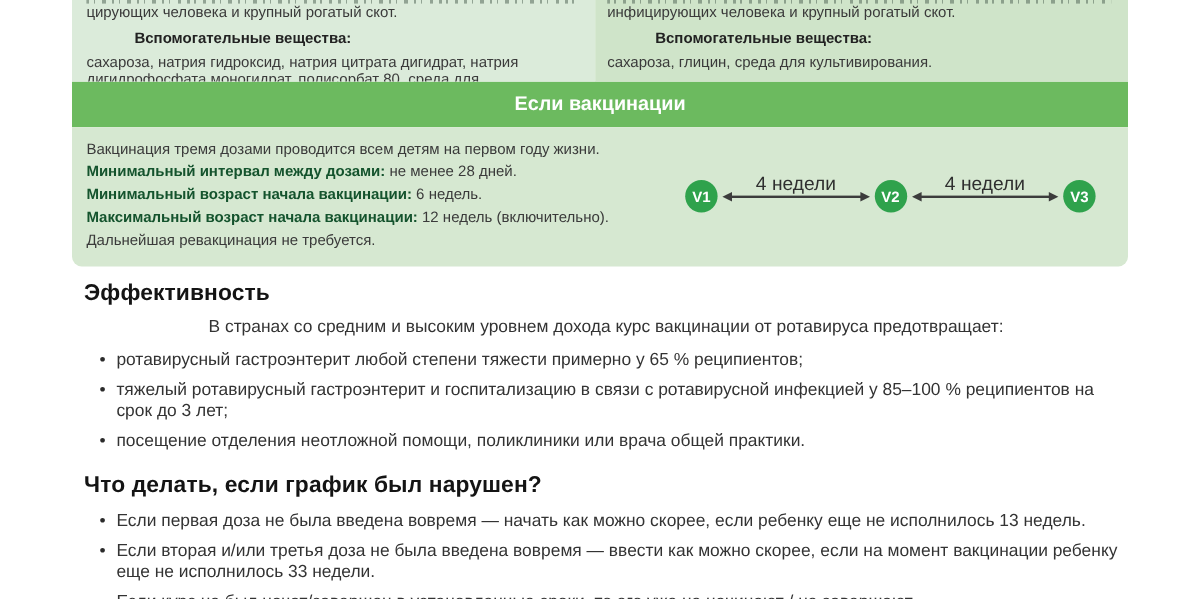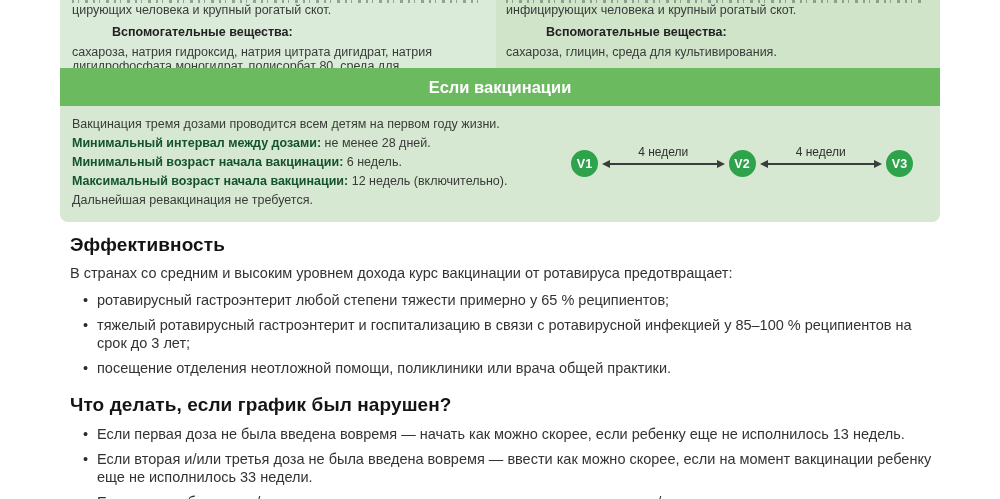--- a/index.html
+++ b/index.html
@@ -31,26 +31,26 @@
   .dose { width:27px; height:27px; border-radius:50%; background:#2fa24c; color:#fff;
           font-weight:bold; font-size:12.5px; display:flex; align-items:center; justify-content:center;
           flex:none; }
   .arrow { position:relative; flex:1; height:27px; margin:0 4px; }
   .arrow .line { position:absolute; left:7px; right:7px; top:13px; height:1.6px; background:#3c3c3c; }
   .arrow .head-l,.arrow .head-r { position:absolute; top:10px; width:0; height:0;
           border-top:4px solid transparent; border-bottom:4px solid transparent; }
   .arrow .head-l { left:0; border-right:8px solid #3c3c3c; }
   .arrow .head-r { right:0; border-left:8px solid #3c3c3c; }
   .arrow .lbl { position:absolute; top:-5px; left:0; right:0; text-align:center;
-                font-size:12px; color:#2f2f2f; }
+                font-size:16px; color:#2f2f2f; }
 
   
   .sections { padding:11px 0 0 10px; }
   h2 { font-size:19px; line-height:24px; color:#141414; letter-spacing:.1px; }
-  .intro { margin-top:6px; font-size:14.5px; line-height:20px; }
+  .intro { margin-top:6px; font-size:14.5px; line-height:20px;text-align:center; }
   ul { list-style:none; margin-top:8px; }
   li { position:relative; padding-left:27px; margin-bottom:6px; font-size:14.5px; line-height:18.5px; }
   li::before { content:"•"; position:absolute; left:13px; top:0; color:#2b2b2b; }
   .h2-gap { margin-top:16px; }
 </style>
 </head>
 <body>
 
 <div class="content">
 

